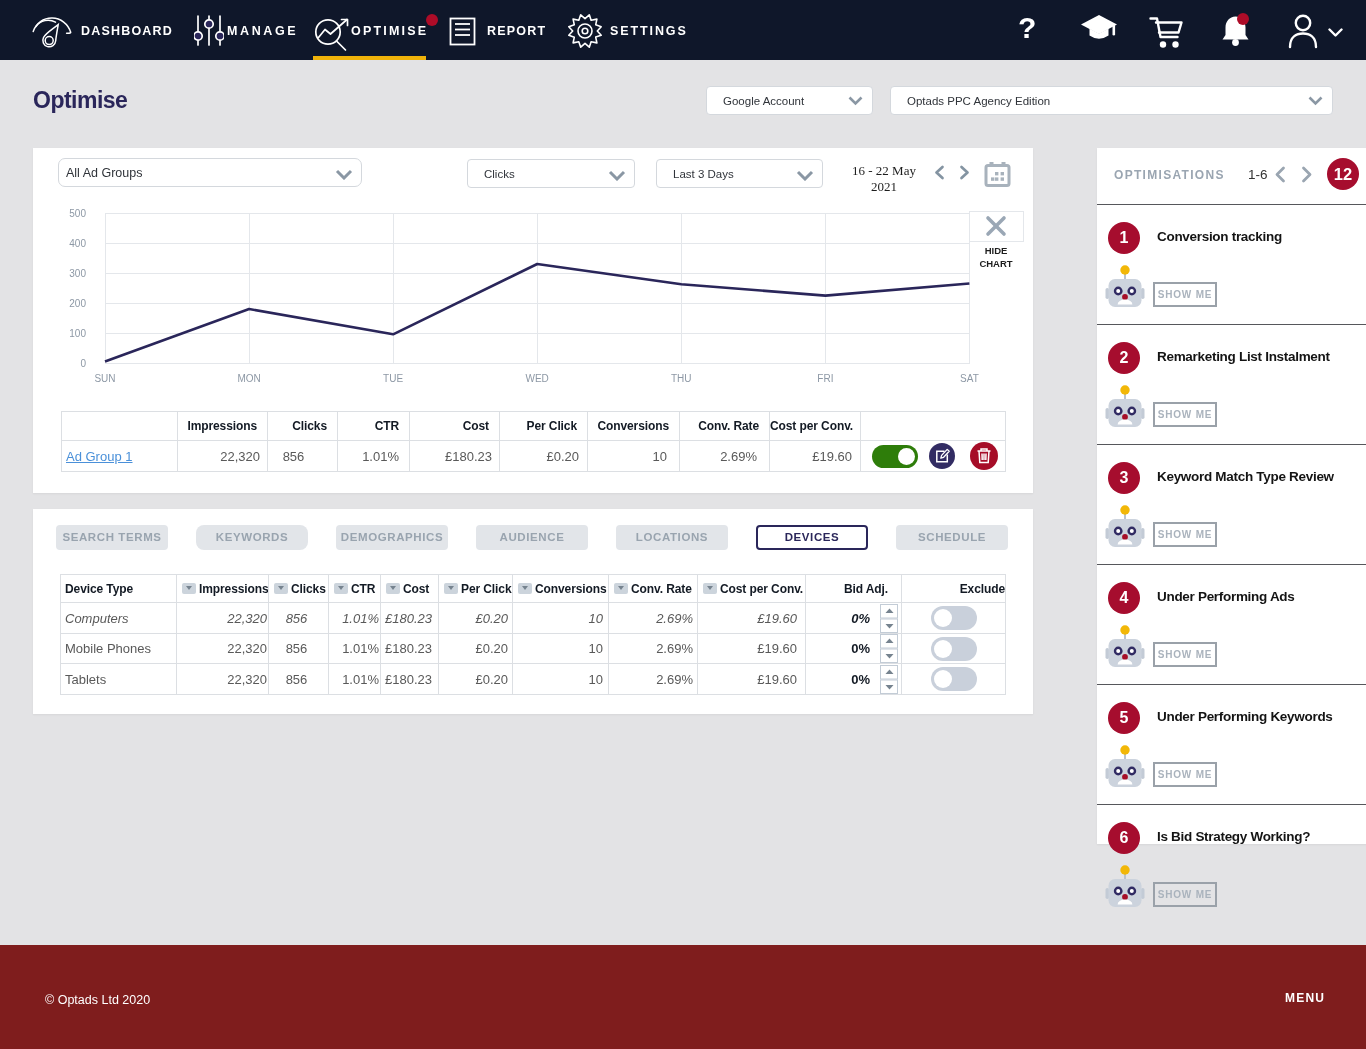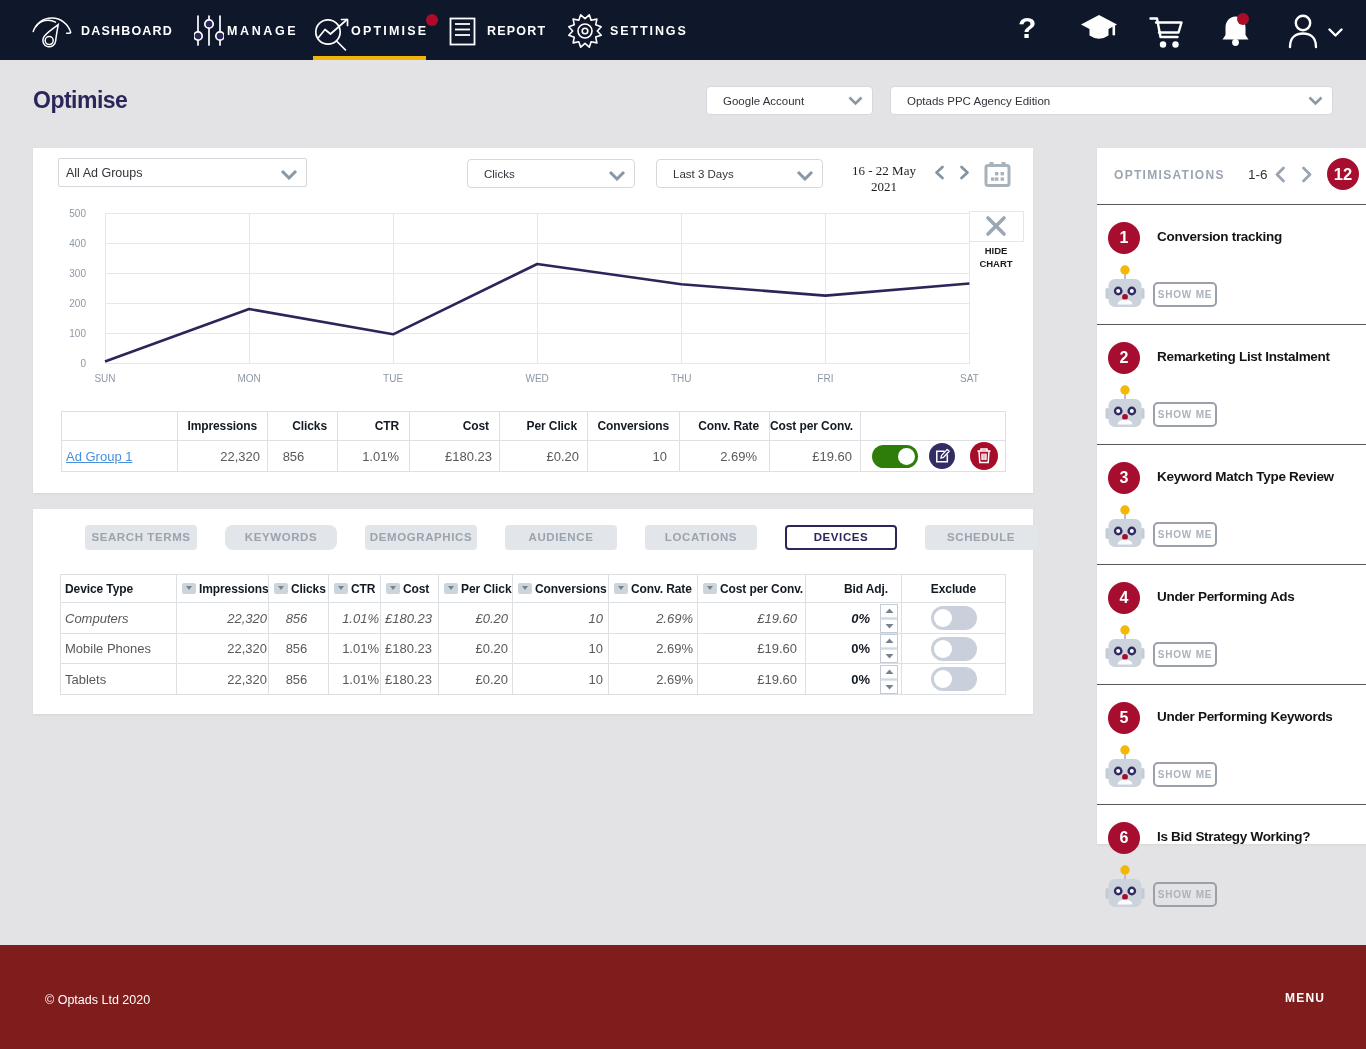--- a/index.html
+++ b/index.html
@@ -23,21 +23,21 @@
 .card { position:absolute; background:#fff; box-shadow:0 1px 2px rgba(0,0,0,0.06); }
 
 
 table { border-collapse:collapse; table-layout:fixed; }
 #t1 td, #t1 th, #t2 td, #t2 th { border:1px solid #dcdfe3; overflow:hidden; white-space:nowrap; }
 th { font-size:12px; letter-spacing:-0.1px; font-weight:bold; color:#131a24; text-align:right; padding-right:10px; }
 td.num { font-size:13px; color:#595959; text-align:right; padding-right:10px; }
 
 
 .tab { position:absolute; top:525px; width:112px; height:25px; border-radius:4px; background:#e2e5e9;
-  color:#99a4af; font-size:11.5px; font-weight:bold; letter-spacing:0.6px; text-align:center; line-height:25px;margin-left:29px; }
+  color:#99a4af; font-size:11.5px; font-weight:bold; letter-spacing:0.6px; text-align:center; line-height:25px; }
 .tab.active { background:#fff; border:2px solid #2a265a; color:#2a265a; line-height:21px; }
 
 
 .toggle { position:relative; display:inline-block; border-radius:12px; }
 .knob { position:absolute; background:#fff; border-radius:50%; }
 
 
 #t2 th.sh { text-align:left; padding:0 0 0 5px; white-space:nowrap; }
 .sb { display:inline-block; position:relative; vertical-align:middle; width:14px; height:11px; margin-right:3px; margin-top:-2px;
   border-radius:2px; background:#ccd4dc; }
@@ -52,21 +52,21 @@
 td.exc { text-align:center; padding:0; }
 td.exc .toggle { vertical-align:middle; }
 
 
 #side { position:absolute; left:1056px; top:148px; width:278px; height:696px; background:#fff; box-shadow:0 1px 2px rgba(0,0,0,0.06);margin-left:41px; }
 .sitem { position:absolute; left:0; width:278px; height:120px; border-top:1px solid #56575b; }
 .numcirc { position:absolute; left:11px; top:17px; width:32px; height:32px; border-radius:50%; background:#a60d2e;
   color:#fff; font-size:16px; font-weight:bold; text-align:center; line-height:32px; }
 .sititle { position:absolute; left:60px; top:24px; font-size:13.5px; letter-spacing:-0.3px; font-weight:bold; color:#141414; }
 .robot { position:absolute; left:8px; top:58px; }
-.showme { position:absolute; left:56px; top:77px; width:64px; height:25px; border:2px solid #9aa1a9; border-radius:5px;
+.showme { position:absolute; left:56px; top:77px; width:64px; height:25px; border:2px solid #9aa1a9; border-radius:0;
   color:#aab3bd; font-size:10px; font-weight:bold; letter-spacing:0.8px; text-align:center; line-height:21px; }
 
 
 #footer { position:absolute; left:0; top:945px; width:1366px; height:104px; background:#7f1d1d; color:#fff; }
 </style>
 </head>
 <body>
 <div id="page">
 <svg width="0" height="0" style="position:absolute;">
   <defs>
@@ -186,21 +186,21 @@
       </svg>
     </div>
 <div class="dd" style="left:890px; top:86px; width:443px;">
       <span class="txt">Optads PPC Agency Edition</span>
   <svg style="right:9px;" width="15" height="10" viewBox="0 0 15 10">
         <polyline points="1.5,1.5 7.5,7.5 13.5,1.5" stroke="#8a97a4" stroke-width="2.6" fill="none"></polyline>
       </svg>
     </div>
 
 <div class="card" style="left:33px; top:148px; width:1000px; height:345px;"></div>
-<div class="dd" style="left:58px; top:158px; width:249px; border-radius:2px;">
+<div class="dd" style="left:58px; top:158px; width:304px; border-radius:7px;">
       <span class="txt" style="left:7px; top:7px; font-size:12.5px;">All Ad Groups</span>
   <svg style="right:8px; top:10px;" width="18" height="11" viewBox="0 0 18 11">
         <polyline points="2,2 9,9 16,2" stroke="#8a97a4" stroke-width="3" fill="none"></polyline>
       </svg>
     </div>
 <div class="dd" style="left:467px; top:159px; width:168px;">
       <span class="txt">Clicks</span>
   <svg style="right:8px; top:10px;" width="18" height="11" viewBox="0 0 18 11">
         <polyline points="2,2 9,9 16,2" stroke="#8a97a4" stroke-width="3" fill="none"></polyline>
       </svg>
@@ -365,21 +365,21 @@
     <th style="text-align:left; padding-left:4px;">Device Type</th>
     <th class="sh"><span class="sb"></span>Impressions</th>
     <th class="sh"><span class="sb"></span>Clicks</th>
     <th class="sh"><span class="sb"></span>CTR</th>
     <th class="sh"><span class="sb"></span>Cost</th>
     <th class="sh"><span class="sb"></span>Per Click</th>
     <th class="sh"><span class="sb"></span>Conversions</th>
     <th class="sh"><span class="sb"></span>Conv. Rate</th>
     <th class="sh"><span class="sb"></span>Cost per Conv.</th>
     <th style="padding-right:13px;">Bid Adj.</th>
-    <th style="text-align:center; padding-right:0;">Exclude</th>
+    <th style="padding-right:0;">Exclude</th>
   </tr>
   <tr style="height:31px;font-style:italic;">
     <td class="dev">Computers</td>
     <td class="num2" style="padding-right:1px;">22,320</td>
           <td class="num2" style="text-align:center; padding-right:4px;">856</td>
           <td class="num2" style="padding-right:1px;">1.01%</td>
           <td class="num2">£180.23</td>
           <td class="num2" style="padding-right:4px;">£0.20</td>
           <td class="num2" style="padding-right:5px;">10</td>
           <td class="num2" style="padding-right:4px;">2.69%</td>

